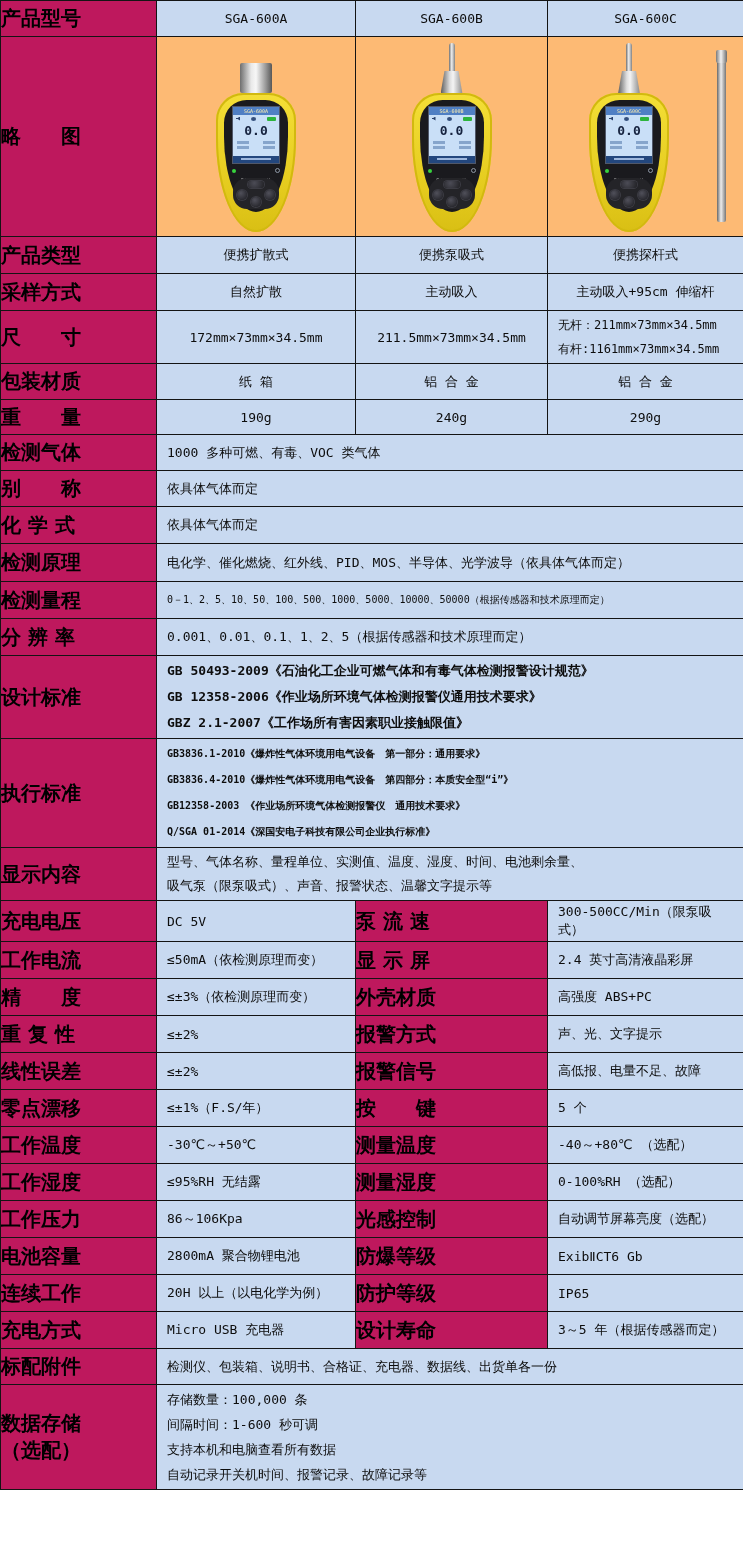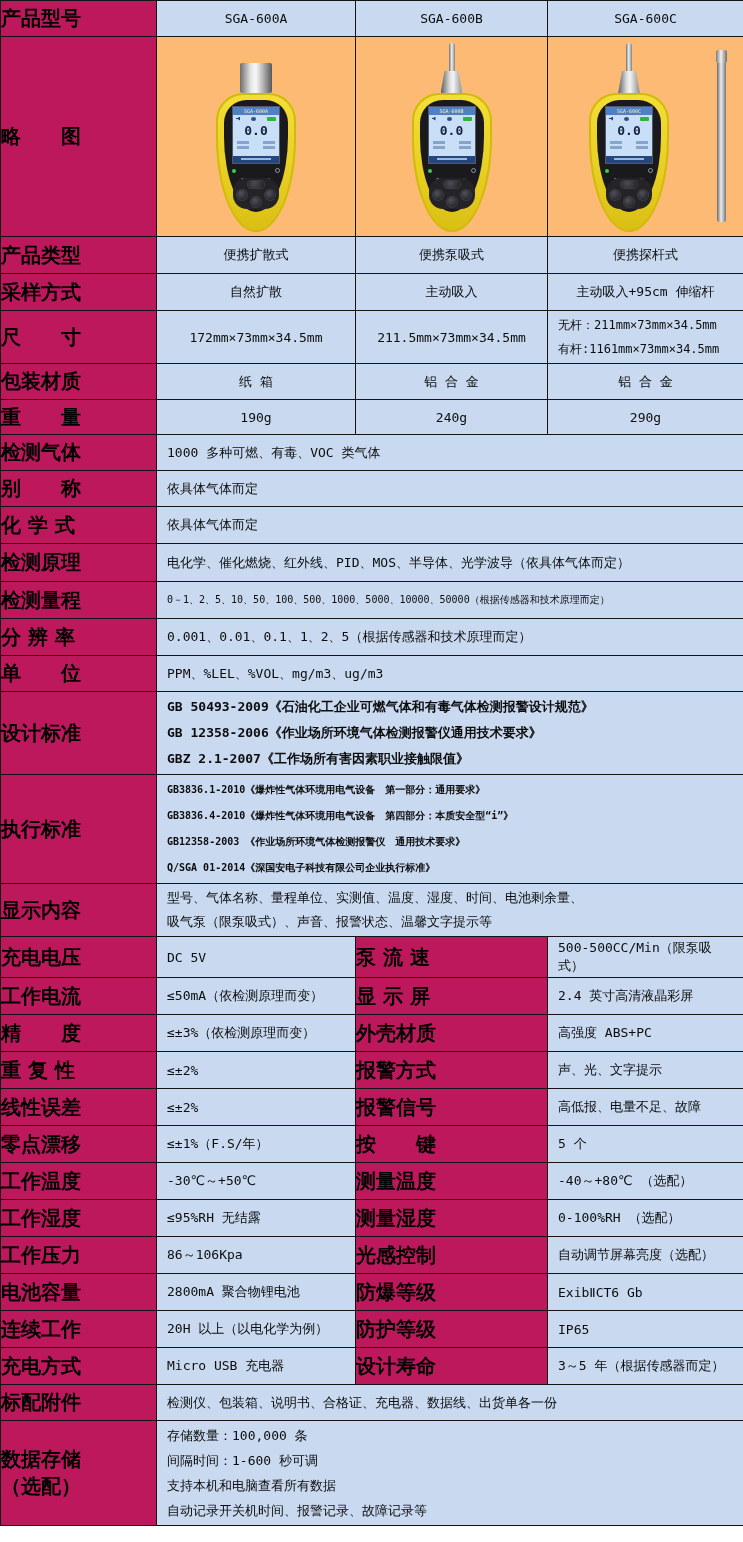--- a/index.html
+++ b/index.html
@@ -265,24 +265,20 @@
     <td class="val l" colspan="3">电化学、催化燃烧、红外线、PID、MOS、半导体、光学波导（依具体气体而定）</td>
   </tr>
   <tr style="height:37px">
     <th class="lbl">检测量程</th>
     <td class="val l tight" colspan="3">0－1、2、5、10、50、100、500、1000、5000、10000、50000（根据传感器和技术原理而定）</td>
   </tr>
   <tr style="height:37px">
     <th class="lbl">分 辨 率</th>
     <td class="val l" colspan="3">0.001、0.01、0.1、1、2、5（根据传感器和技术原理而定）</td>
   </tr>
-  <tr style="height:36px">
-    <th class="lbl">单　　位</th>
-    <td class="val l" colspan="3">PPM、%LEL、%VOL、mg/m3、ug/m3</td>
-  </tr>
 
   <tr style="height:79px">
     <th class="lbl">设计标准</th>
     <td class="val l" colspan="3">
       <div class="ln">GB 50493-2009《石油化工企业可燃气体和有毒气体检测报警设计规范》</div>
       <div class="ln">GB 12358-2006《作业场所环境气体检测报警仪通用技术要求》</div>
       <div class="ln">GBZ 2.1-2007《工作场所有害因素职业接触限值》</div>
     </td>
   </tr>
   <tr style="height:103px">
@@ -299,21 +295,21 @@
     <td class="val l" colspan="3">
       <div class="ln24">型号、气体名称、量程单位、实测值、温度、湿度、时间、电池剩余量、</div>
       <div class="ln24">吸气泵（限泵吸式）、声音、报警状态、温馨文字提示等</div>
     </td>
   </tr>
 
   <tr style="height:37px">
     <th class="lbl">充电电压</th>
     <td class="val l">DC 5V</td>
     <th class="lbl">泵 流 速</th>
-    <td class="val l">500-500CC/Min（限泵吸式）</td>
+    <td class="val l">300-500CC/Min（限泵吸式）</td>
   </tr>
   <tr style="height:37px">
     <th class="lbl">工作电流</th>
     <td class="val l">≤50mA（依检测原理而变）</td>
     <th class="lbl">显 示 屏</th>
     <td class="val l">2.4 英寸高清液晶彩屏</td>
   </tr>
   <tr style="height:37px">
     <th class="lbl">精　　度</th>
     <td class="val l">≤±3%（依检测原理而变）</td>

